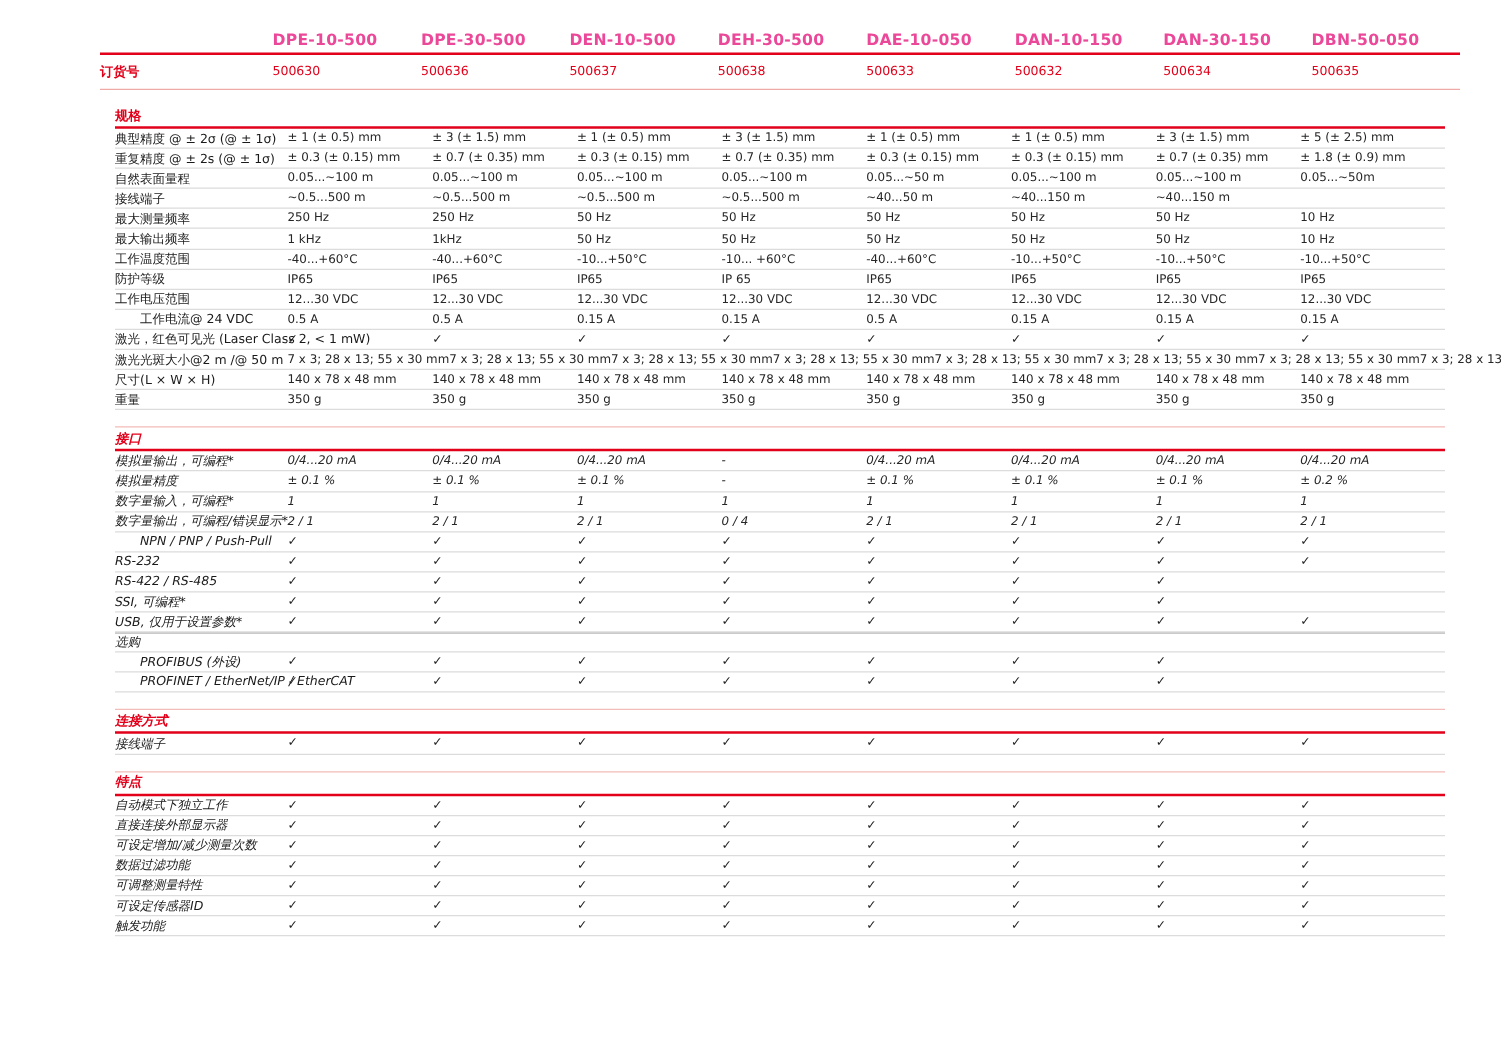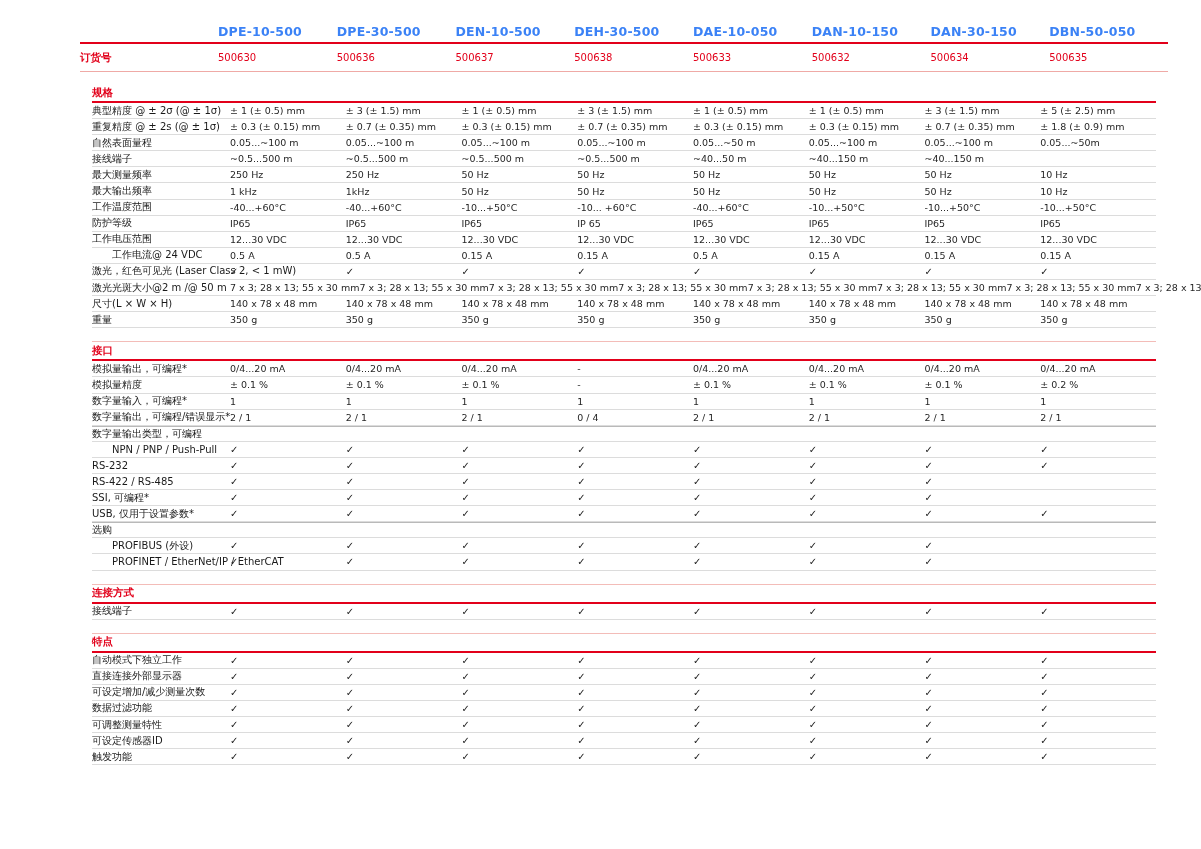--- a/index.html
+++ b/index.html
@@ -20,36 +20,36 @@
     align-items:center;
     box-sizing:border-box;
   }
   .hdr-row{
     height:24px;
     border-bottom:2px solid #e2001a;
   }
   .model{
     font-size:12.5px;
     font-weight:bold;
-    color:#3b82f6;
+    color:#ec4899;
     letter-spacing:.2px;
     white-space:nowrap;
   }
   .order-row{
     height:28px;
     border-bottom:1px solid #efaaa6;
   }
   .order-label{
     font-size:10.5px;font-weight:bold;color:#e2001a;
   }
   .order-no{
     font-size:10px;color:#e2001a;white-space:nowrap;
   }
   .section{margin:12px;}
-  .section.gap{margin-top:13px;border-top:1px solid #f3bcb8;}
+  .section.gap{margin-top:13px;border-top:1px solid #f3bcb8;font-style:italic;}
   .sec-title-row{
     height:17px;
     border-bottom:2px solid #e2001a;
     display:flex;align-items:center;
   }
   .sec-title{
     font-size:10.5px;font-weight:bold;color:#e2001a;
   }
   .row{
     height:16.1px;
@@ -297,31 +297,20 @@
           <div class="row-label">数字量输出，可编程/错误显示*</div>
           <div class="cell">2 / 1</div>
           <div class="cell">2 / 1</div>
           <div class="cell">2 / 1</div>
           <div class="cell">0 / 4</div>
           <div class="cell">2 / 1</div>
           <div class="cell">2 / 1</div>
           <div class="cell">2 / 1</div>
           <div class="cell">2 / 1</div>
         </div>
-        <div class="grid-row row subheader">
-          <div class="row-label">数字量输出类型，可编程</div>
-          <div class="cell"></div>
-          <div class="cell"></div>
-          <div class="cell"></div>
-          <div class="cell"></div>
-          <div class="cell"></div>
-          <div class="cell"></div>
-          <div class="cell"></div>
-          <div class="cell"></div>
-        </div>
         <div class="grid-row row">
           <div class="row-label indent">NPN / PNP / Push-Pull</div>
           <div class="cell check">✓</div>
           <div class="cell check">✓</div>
           <div class="cell check">✓</div>
           <div class="cell check">✓</div>
           <div class="cell check">✓</div>
           <div class="cell check">✓</div>
           <div class="cell check">✓</div>
           <div class="cell check">✓</div>

